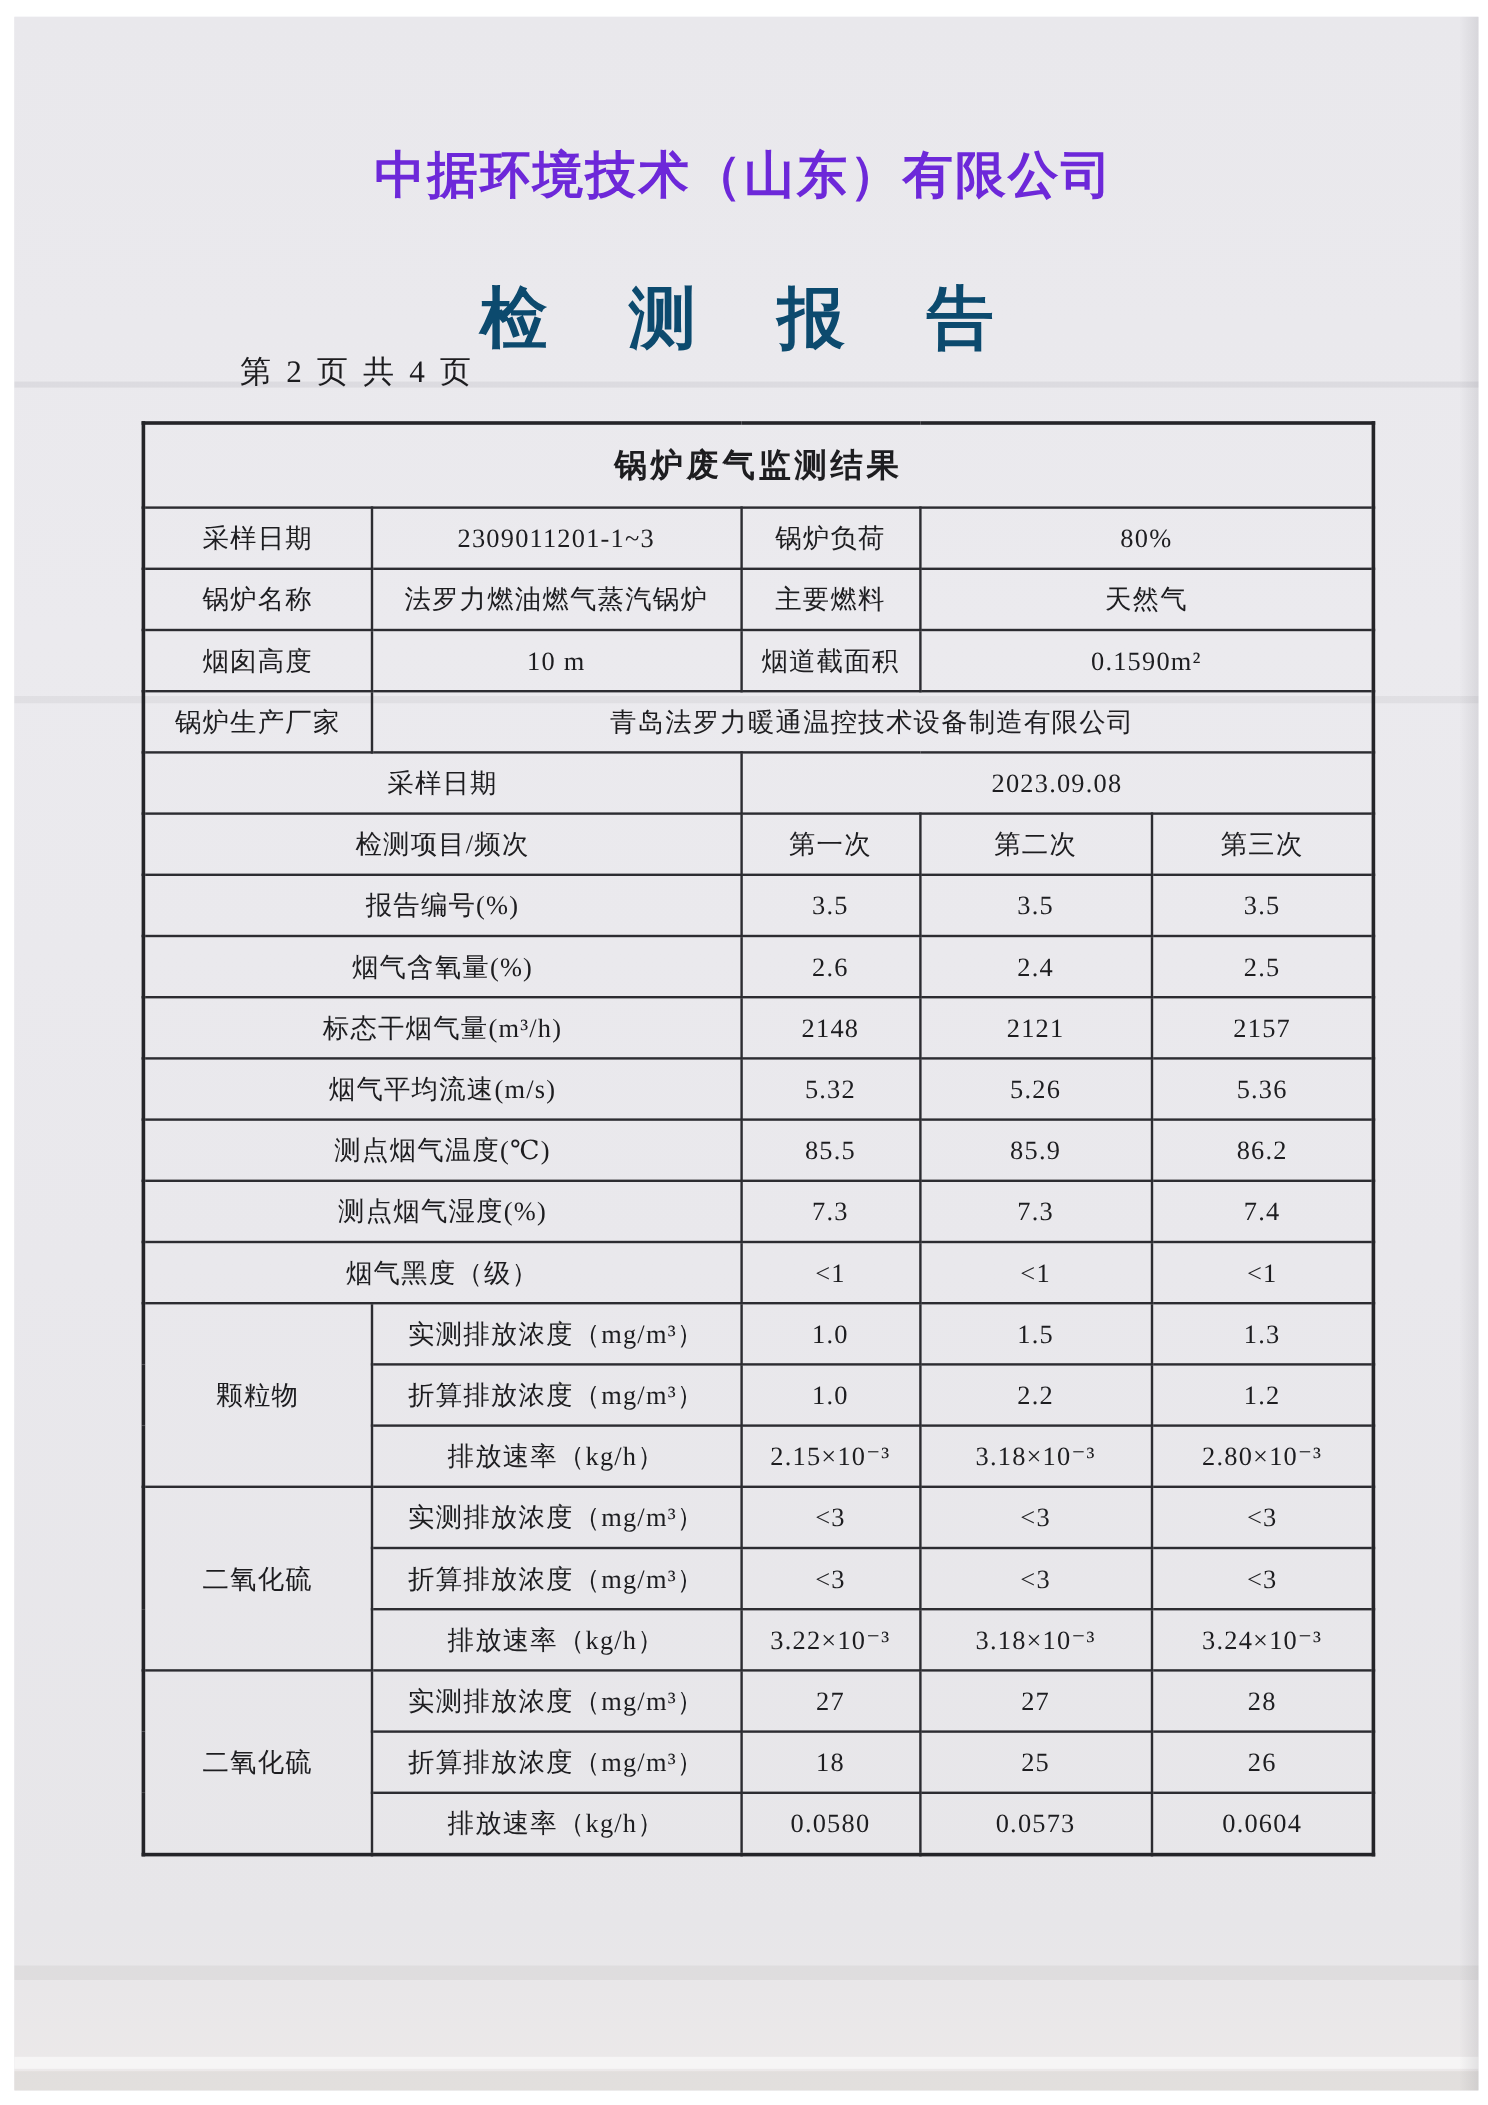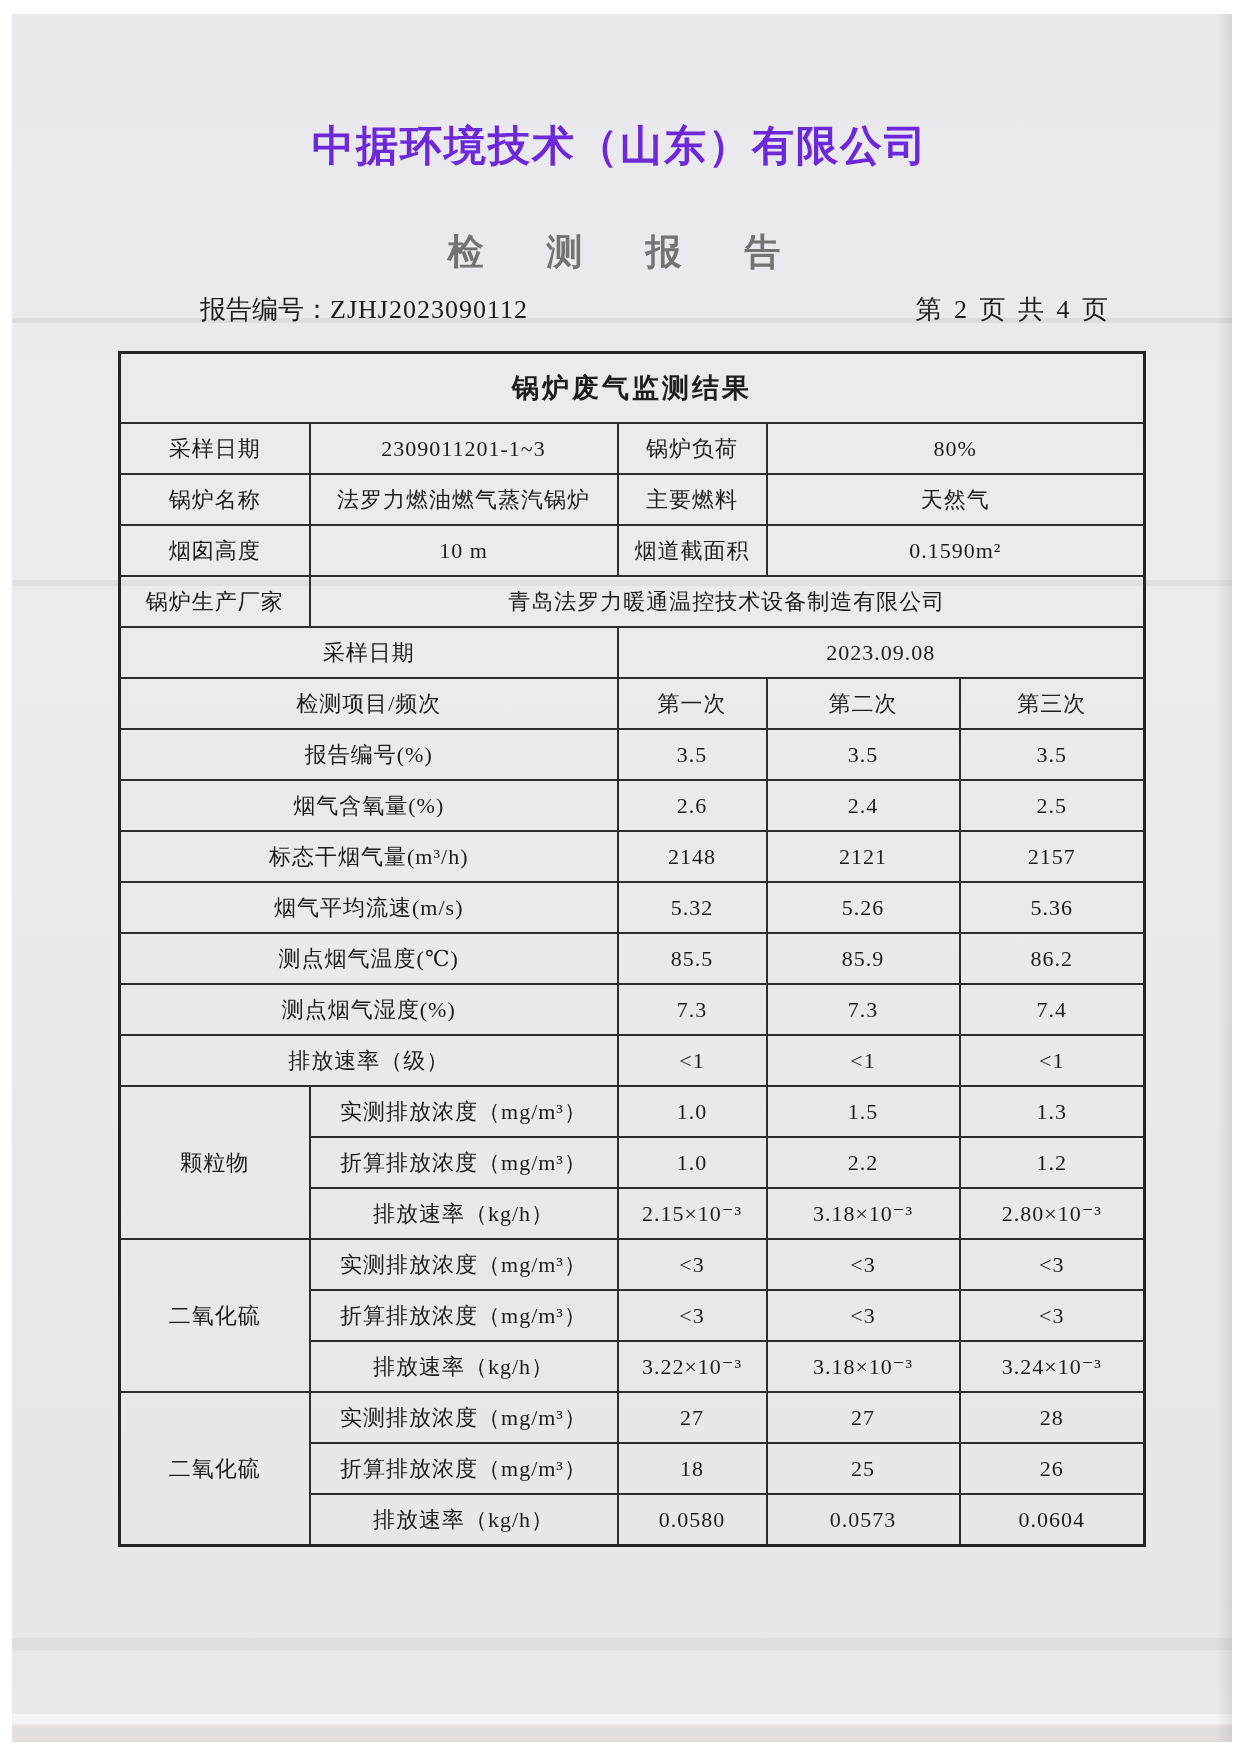--- a/index.html
+++ b/index.html
@@ -21,22 +21,22 @@
   .band-5{top:1712px;height:16px;background:rgba(170,160,152,0.14);}
   .edge-shadow{position:absolute;top:0;right:0;width:16px;height:100%;
     background:linear-gradient(90deg,rgba(120,120,128,0) 0%,rgba(120,120,128,0.16) 100%);}
 
   .company-title{
     position:absolute;left:0;top:118px;width:100%;text-align:center;
     font-size:42px;font-weight:700;letter-spacing:2px;color:#6d28d9;white-space:nowrap;
   }
   .doc-title{
     position:absolute;left:0;top:228px;width:100%;text-align:center;
-    font-size:36px;font-weight:700;letter-spacing:12px;word-spacing:30px;
-    color:#737373;white-space:nowrap;
+    font-size:56px;font-weight:700;letter-spacing:12px;word-spacing:30px;
+    color:#0c4a6e;white-space:nowrap;
   }
   .report-line{
     position:absolute;left:200px;top:292px;width:911px;
     display:flex;justify-content:space-between;align-items:baseline;
     font-size:26px;color:#1c1c1f;
   }
   .report-no{letter-spacing:1px;}
   .page-info{letter-spacing:3px;}
 
   table.report{
@@ -65,21 +65,20 @@
   <div class="band band-3"></div>
   <div class="band band-4"></div>
   <div class="band band-5"></div>
   <div class="edge-shadow"></div>
 </div>
 
 <div class="company-title">中据环境技术（山东）有限公司</div>
 <div class="doc-title">检 测 报 告</div>
 
 <div class="report-line">
-  <span><span>报告编号：</span><span class="report-no">ZJHJ2023090112</span></span>
   <span class="page-info">第 2 页  共 4 页</span>
 </div>
 
 <table class="report">
   <colgroup>
     <col style="width:190px">
       <col style="width:308px">
       <col style="width:149px">
       <col style="width:193px">
       <col style="width:185px">
@@ -156,21 +155,21 @@
     <td>85.9</td>
     <td>86.2</td>
   </tr>
   <tr class="r-row">
     <td colspan="2">测点烟气湿度(%)</td>
     <td>7.3</td>
     <td>7.3</td>
     <td>7.4</td>
   </tr>
   <tr class="r-row">
-    <td colspan="2">排放速率（级）</td>
+    <td colspan="2">烟气黑度（级）</td>
     <td>&lt;1</td>
     <td>&lt;1</td>
     <td>&lt;1</td>
   </tr>
 
   <tr class="r-row">
     <td rowspan="3">颗粒物</td>
     <td>实测排放浓度（mg/m³）</td>
     <td>1.0</td>
     <td>1.5</td>

